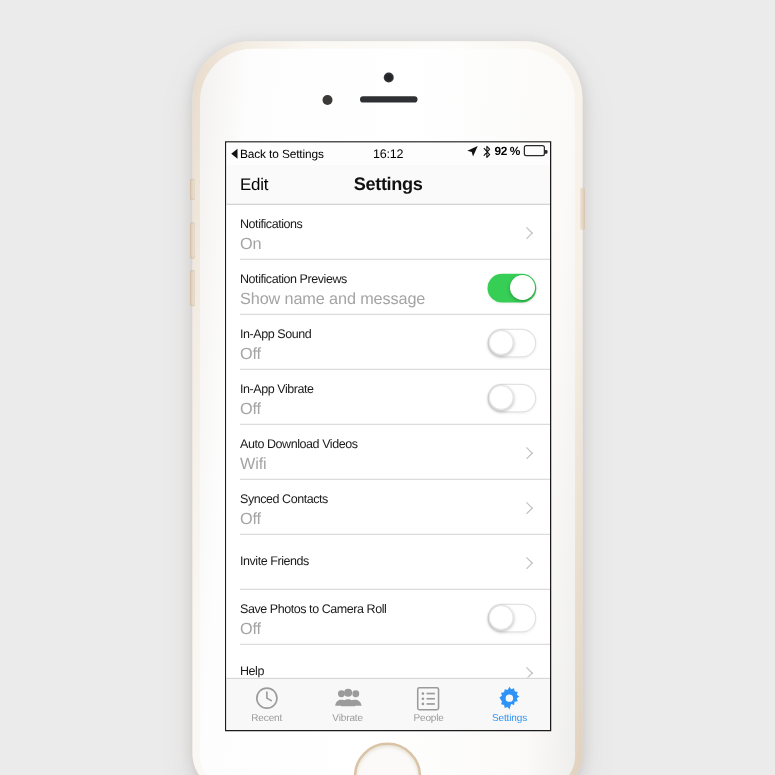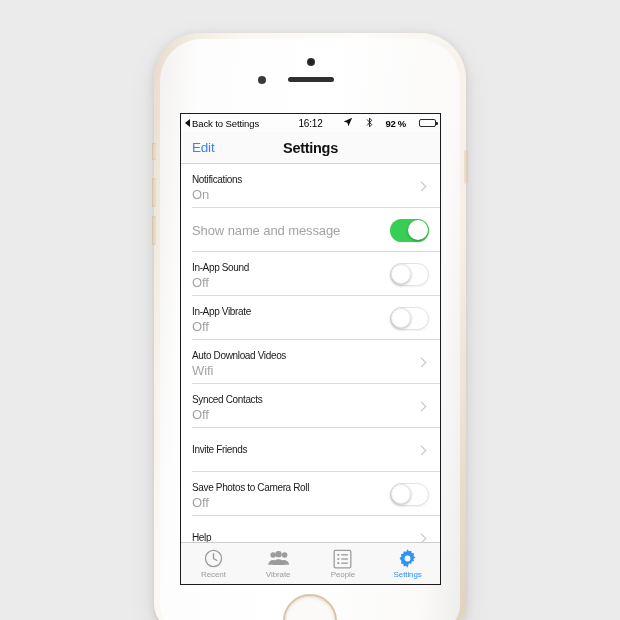--- a/index.html
+++ b/index.html
@@ -62,35 +62,35 @@
     height:18px; flex:0 0 18px; background:#fdfdfd;
     display:flex; align-items:center; font-size:10px; color:#000;
     padding:0 4px; position:relative;
   }
   #back-to-settings{ display:flex; align-items:center; gap:2px; font-size:9.5px;
     font-weight:400; letter-spacing:-.1px; white-space:nowrap; }
   .tri-left{ width:0;height:0;border-top:4px solid transparent;border-bottom:4px solid transparent;
     border-right:5px solid #111; }
   #status-time{ position:absolute; left:0; right:0; text-align:center;
     font-size:10px; font-weight:normal; letter-spacing:-.2px; }
-  #status-right{ margin-left:auto; display:flex; align-items:center; gap:13px; z-index:2; }
+  #status-right{ margin-left:auto; display:flex; align-items:flex-start; gap:3px; z-index:2; }
   #battery-percent{ font-size:9.5px; font-weight:bold; letter-spacing:-.3px; }
   #battery-icon{ width:17px; height:8.5px; border:1px solid #2a2a2a; border-radius:2px;
     position:relative; padding:1px; }
   #battery-icon::after{ content:""; position:absolute; right:-3px; top:2.5px;
     width:2px; height:3px; background:#2a2a2a; border-radius:0 1px 1px 0; }
   #battery-fill{ height:100%; width:92%; background:#2a2a2a; border-radius:.5px; }
 
   
   #nav-bar{
     height:32px; flex:0 0 32px; background:#fafafa;
     border-bottom:1px solid #d3d3d3;
     display:flex; align-items:center; padding:0 11px; position:relative;
   }
-  #edit-button{ font-size:13.5px; color:#3b82f6; letter-spacing:-.2px; z-index:2; }
+  #edit-button{ font-size:13.5px; color:#000000; letter-spacing:-.2px; z-index:2; }
   #nav-title{ position:absolute; left:0; right:0; text-align:center;
     font-size:14.5px; font-weight:bold; color:#111; letter-spacing:-.3px; }
 
   
   #settings-list{ flex:1; background:#fff; overflow:hidden; position:relative; }
   .settings-row{
     display:flex; align-items:center; height:44px; padding:0 9px 0 11px;
     position:relative; background:#fff;
   }
   .settings-row::after{
@@ -177,20 +177,21 @@
   <div id="settings-list">
       <div class="settings-row">
         <div class="row-text">
           <div class="row-title">Notifications</div>
           <div class="row-sub">On</div>
         </div>
         <div class="chevron"></div>
       </div>
       <div class="settings-row">
         <div class="row-text">
+          <div class="row-title">Notification Previews</div>
           <div class="row-sub">Show name and message</div>
         </div>
         <div class="toggle on">
           <div class="knob"></div>
         </div>
       </div>
       <div class="settings-row">
         <div class="row-text">
           <div class="row-title">In-App Sound</div>
           <div class="row-sub">Off</div>

